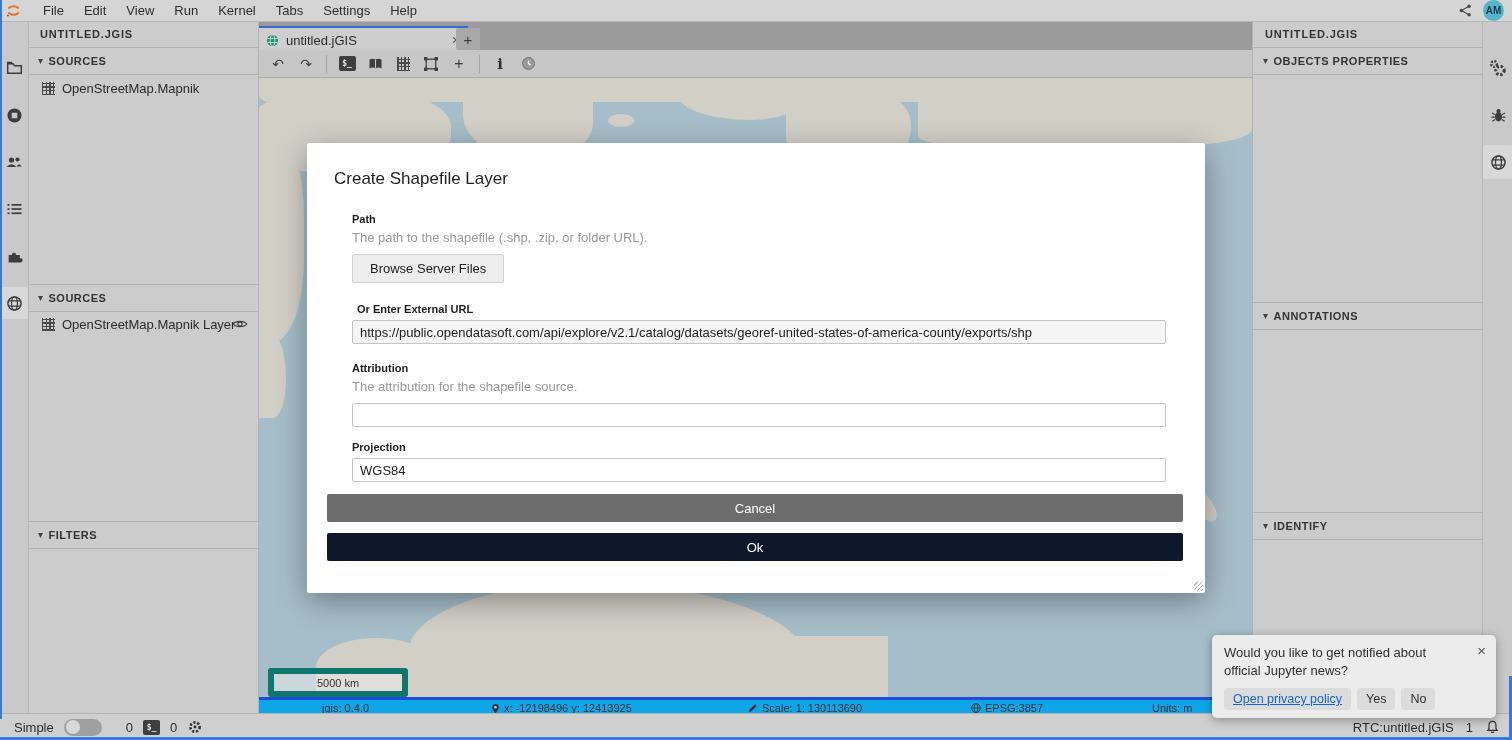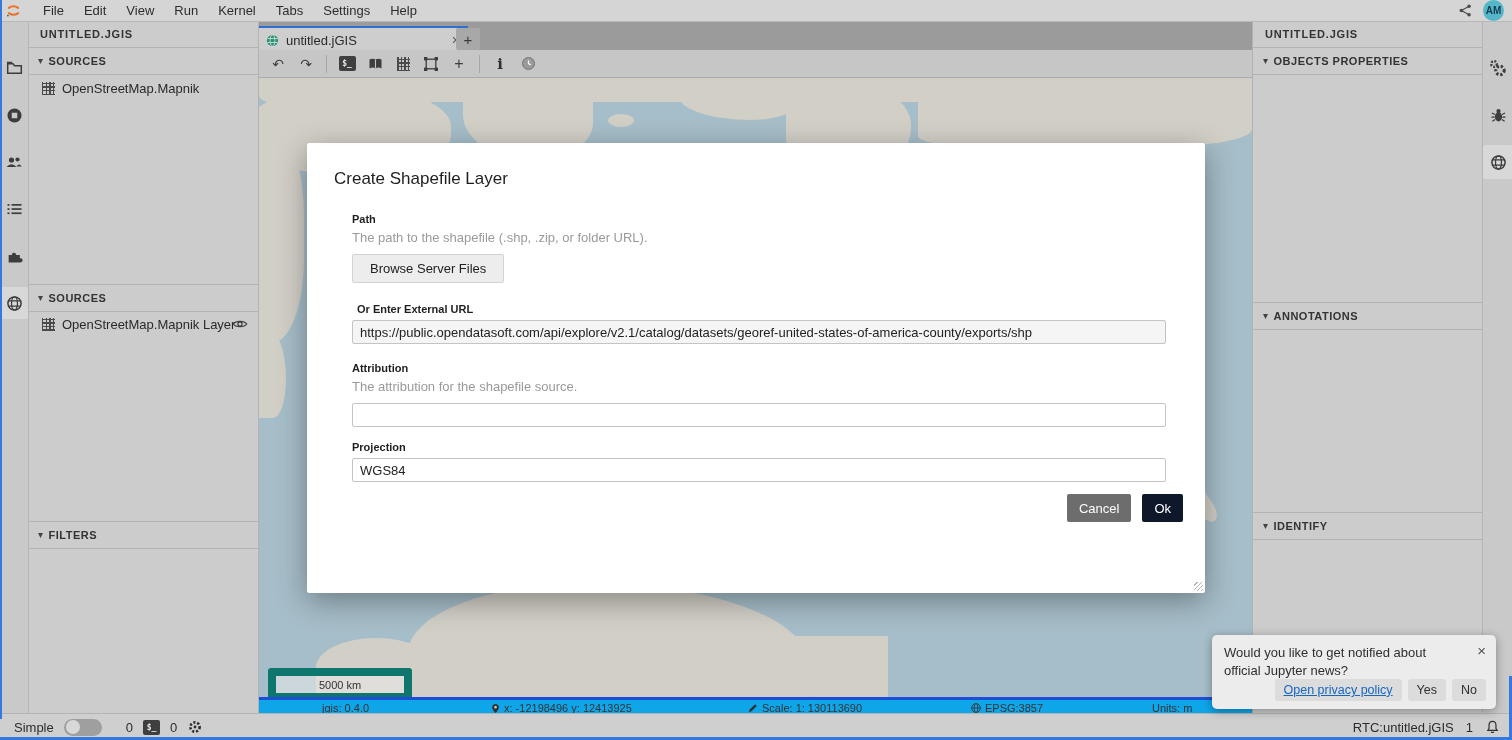--- a/index.html
+++ b/index.html
@@ -64,52 +64,52 @@
   .tsep{width:1px;height:18px;background:#a6a6a6;margin:0 4px;}
   .term-badge{width:17px;height:15px;background:#3f3f3f;border-radius:2px;color:#e8e8e8;
     font-family:"DejaVu Sans Mono",monospace;font-size:8px;font-weight:bold;display:flex;align-items:center;justify-content:center;}
   .info-glyph{font-family:"DejaVu Serif",serif;font-weight:bold;font-size:15px;color:#2f2f2f;}
 
   
   .map{position:absolute;left:0;top:57px;width:994px;height:619px;background:#a6bec9;overflow:hidden;}
   .land{position:absolute;background:#d2cfc7;}
   .grat{position:absolute;width:1px;background:rgba(110,135,148,.35);}
   .scalebar{position:absolute;left:10px;top:590px;width:128px;height:17px;background:rgba(235,235,235,.55);
-    border:8px solid #0f766e;border-radius:3px;font-size:11px;color:#333;display:flex;align-items:center;justify-content:center;}
+    border:6px solid #0f766e;border-radius:3px;font-size:11px;color:#333;display:flex;align-items:center;justify-content:center;}
   .mapstatus{position:absolute;left:0;top:676px;width:994px;height:16px;background:#0ea5e9;border-top:3px solid #1d4ed8;
     font-size:11px;color:#333;text-decoration:underline;}
   .ms-item{position:absolute;top:0;height:16px;display:flex;align-items:center;gap:3px;white-space:nowrap;}
 
   
   .dialog{left:307px;top:143px;width:898px;height:450px;background:#ffffff;z-index:40;
     box-shadow:0 8px 30px rgba(0,0,0,.35);border-radius:2px;box-sizing:border-box;padding:26px 20px 0;}
   .dlg-title{font-size:17px;color:#1f1f1f;margin:0 0 24px 7px;font-weight:normal;}
   .dlg-sub{font-size:14px;font-weight:bold;color:#1f1f1f;margin:0 0 28px 7px;}
   .fgroup{margin-left:25px;}
   .flabel{font-size:11px;font-weight:bold;color:#1f1f1f;margin-bottom:5px;}
   .fdesc{font-size:13px;color:#9a9a9a;margin-bottom:9px;}
   .browse-btn{height:29px;padding:0 17px;background:#ededed;border:1px solid #d2d2d2;border-radius:2px;
     font-size:13px;color:#222;font-family:inherit;margin-bottom:20px;}
   .txt-input{width:814px;height:24px;border:1px solid #c4c4c4;border-radius:2px;font-size:13px;color:#222;
     font-family:inherit;padding:0 7px;box-sizing:border-box;background:#fff;}
   .txt-input.filled{background:#f5f5f5;}
   .url-label{margin-left:5px;}
-  .dlg-buttons{display:flex;justify-content:flex-end;gap:11px;margin:12px 2px 0 0;}
+  .dlg-buttons{display:flex;justify-content:flex-end;gap:11px;margin:12px 2px 0 0;flex-direction:column;}
   .btn{height:28px;border:none;border-radius:2px;color:#fff;font-size:13px;font-family:inherit;padding:0 12px;}
   .btn-cancel{background:#6d6d6d;}
   .btn-ok{background:#0f172a;}
   .resize-handle{position:absolute;right:2px;bottom:2px;width:9px;height:9px;
     background:repeating-linear-gradient(135deg,transparent 0 2px,#b5b5b5 2px 3px);} .mb14{margin-bottom:14px;} .mb18{margin-bottom:18px;}
 
   
   .notif{left:1212px;top:635px;width:284px;background:#ececec;z-index:50;border-radius:5px;
     box-shadow:0 2px 10px rgba(0,0,0,.35);padding:9px 10px 8px 12px;box-sizing:border-box;}
   .notif-msg{font-size:13px;color:#2f2f2f;line-height:1.35;width:238px;}
   .notif-close{position:absolute;right:10px;top:7px;font-size:15px;color:#555;}
-  .notif-actions{display:flex;justify-content:flex-end;gap:6px;}
+  .notif-actions{display:flex;gap:6px;margin-top:9px;}
   .nbtn{height:22px;background:#dcdcdc;border:none;border-radius:3px;font-size:12.5px;color:#2f2f2f;
     font-family:inherit;padding:0 9px;}
   .nbtn.link{color:#1766c2;text-decoration:underline;}
 
   
   .bottombar{left:0;top:713px;width:1512px;height:27px;background:#cfcfcf;border-top:1px solid #b3b3b3;
     display:flex;align-items:center;font-size:13px;color:#2c2c2c;z-index:5;box-sizing:border-box;}
   .bb-left{display:flex;align-items:center;gap:10px;margin-left:14px;}
   .toggle{width:38px;height:17px;border-radius:9px;background:#9f9f9f;position:relative;}
   .toggle .knob{position:absolute;left:2px;top:1.5px;width:14px;height:14px;border-radius:50%;background:#d8d8d8;}

